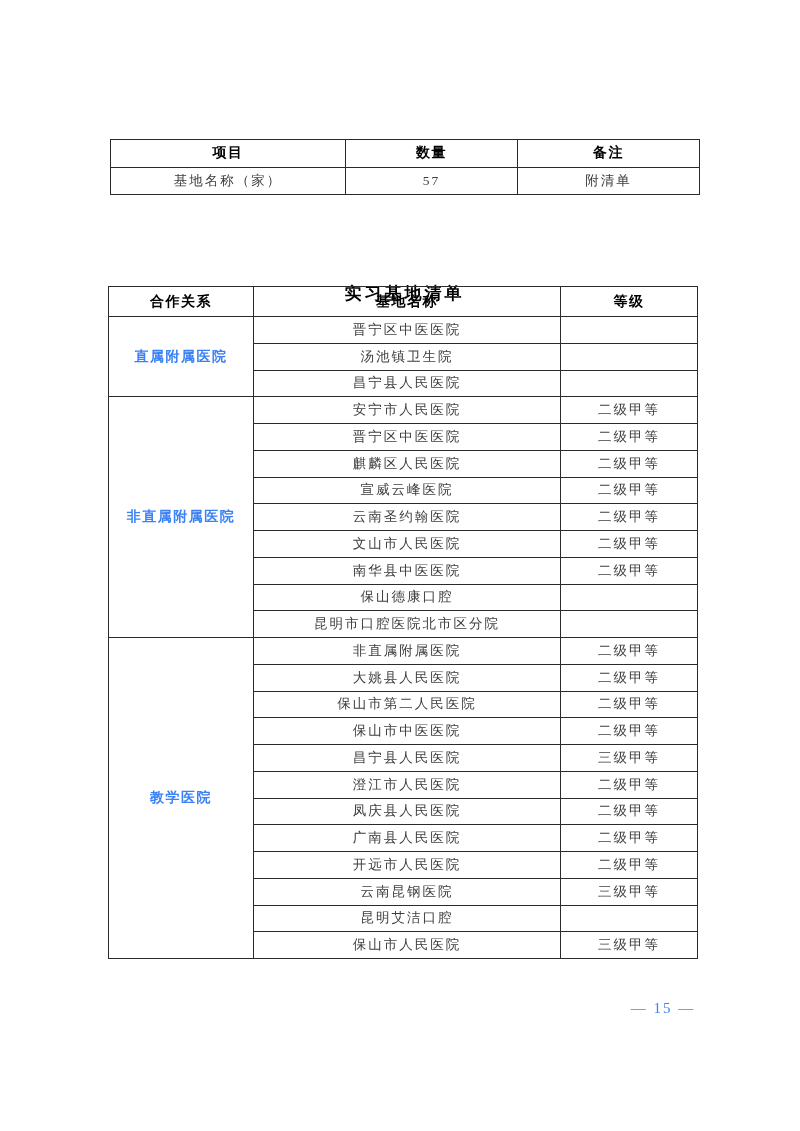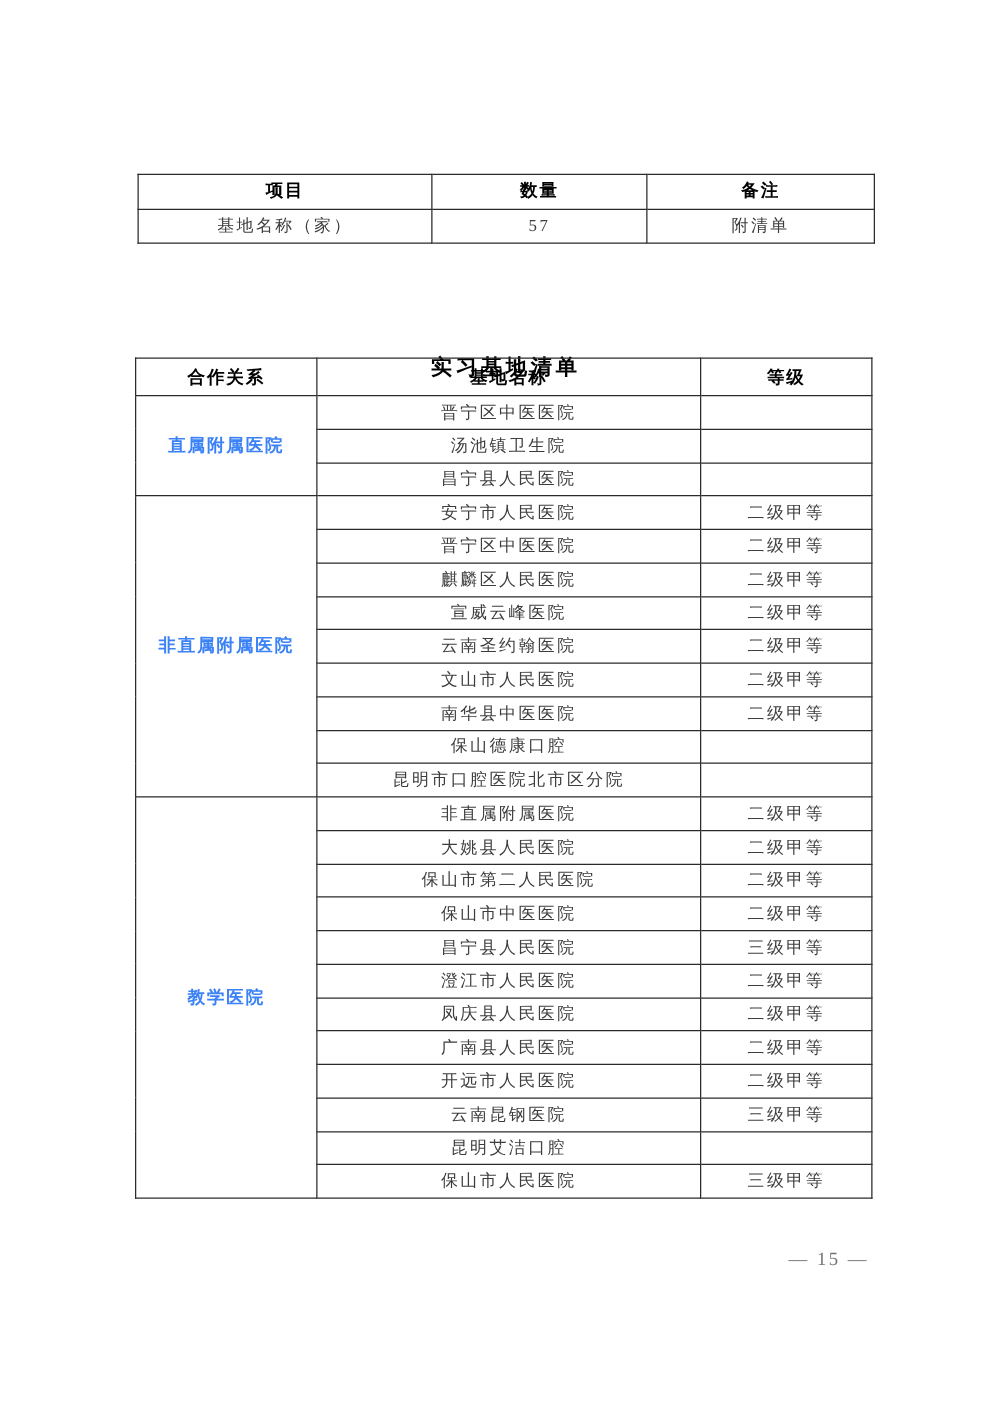--- a/index.html
+++ b/index.html
@@ -86,21 +86,21 @@
     letter-spacing: 3px;
   }
   .page-number {
     position: absolute;
     left: 583px;
     top: 1000px;
     width: 160px;
     text-align: center;
     font-family: "Liberation Serif", serif;
     font-size: 15px;
-    color: #737373;
+    color: #3b82f6;
     letter-spacing: 2px;
   }
 </style>
 </head>
 <body>
 
 <div class="page">
 
   <table class="summary-table">
     <colgroup>

